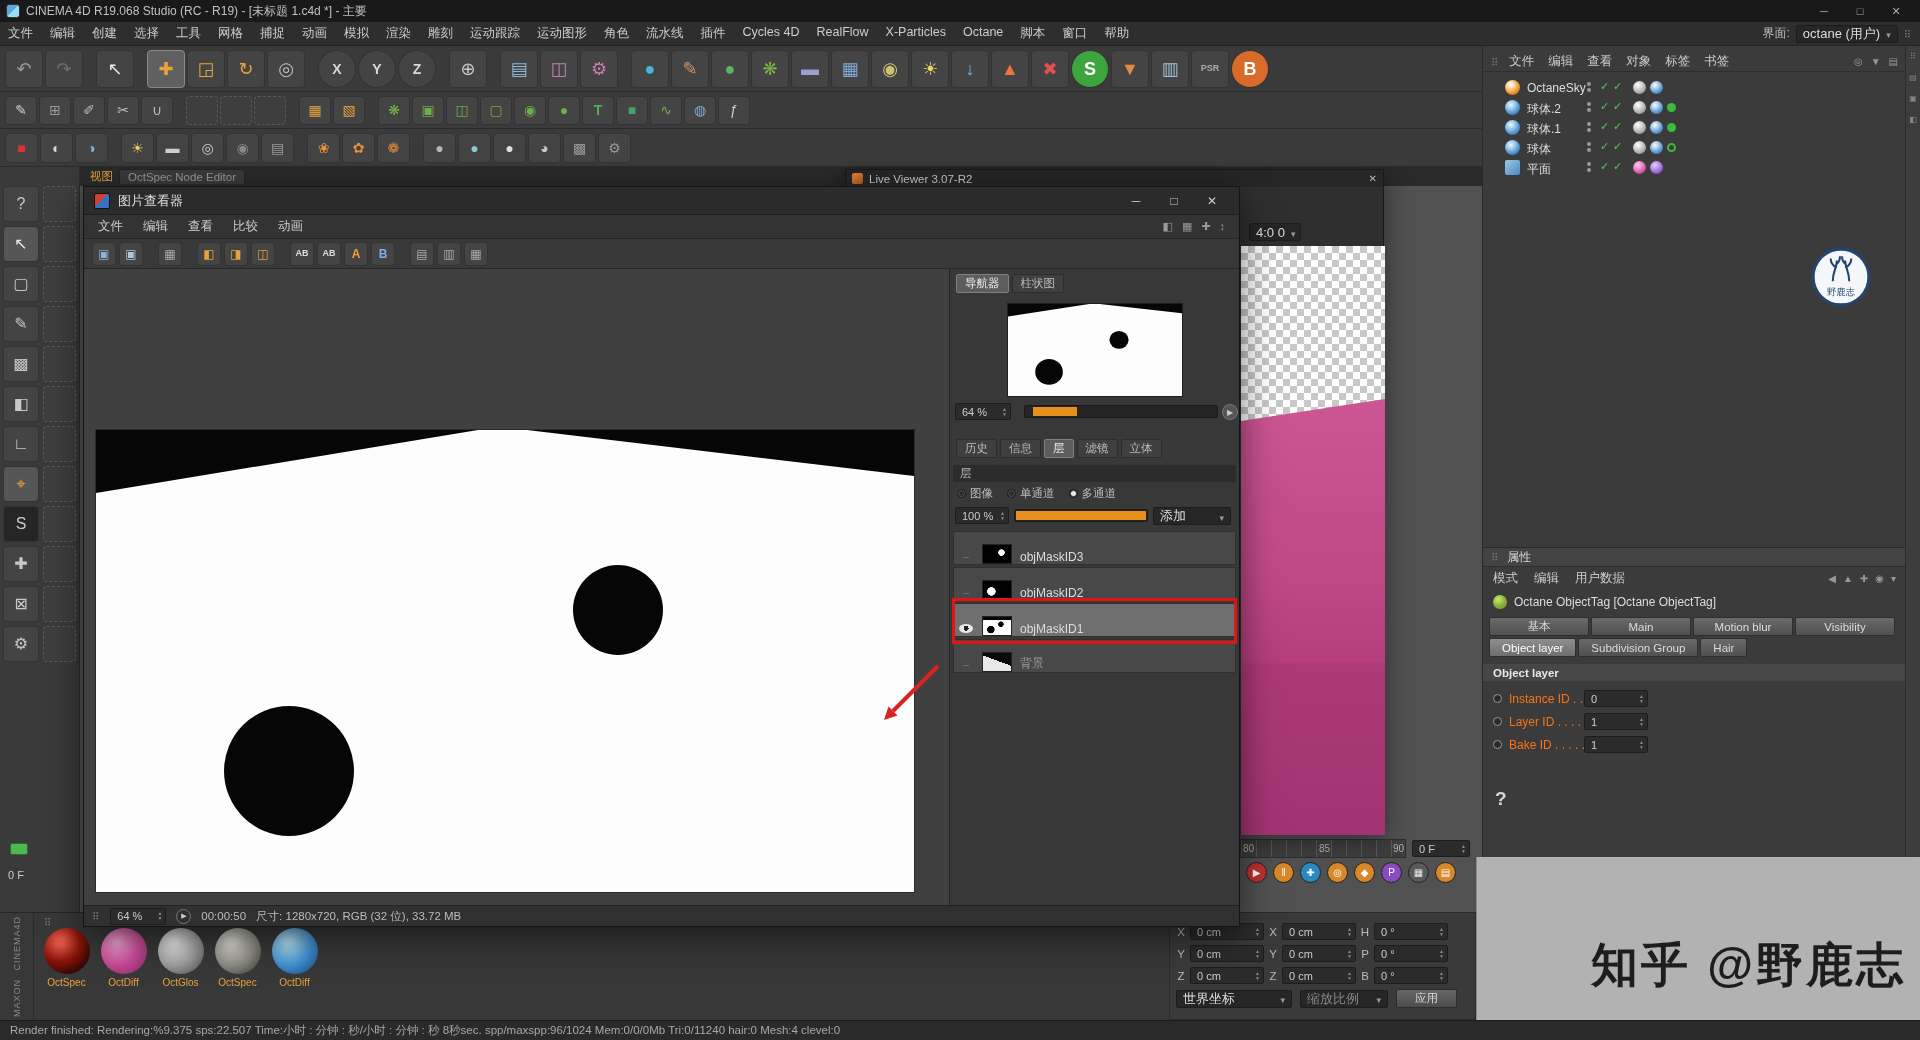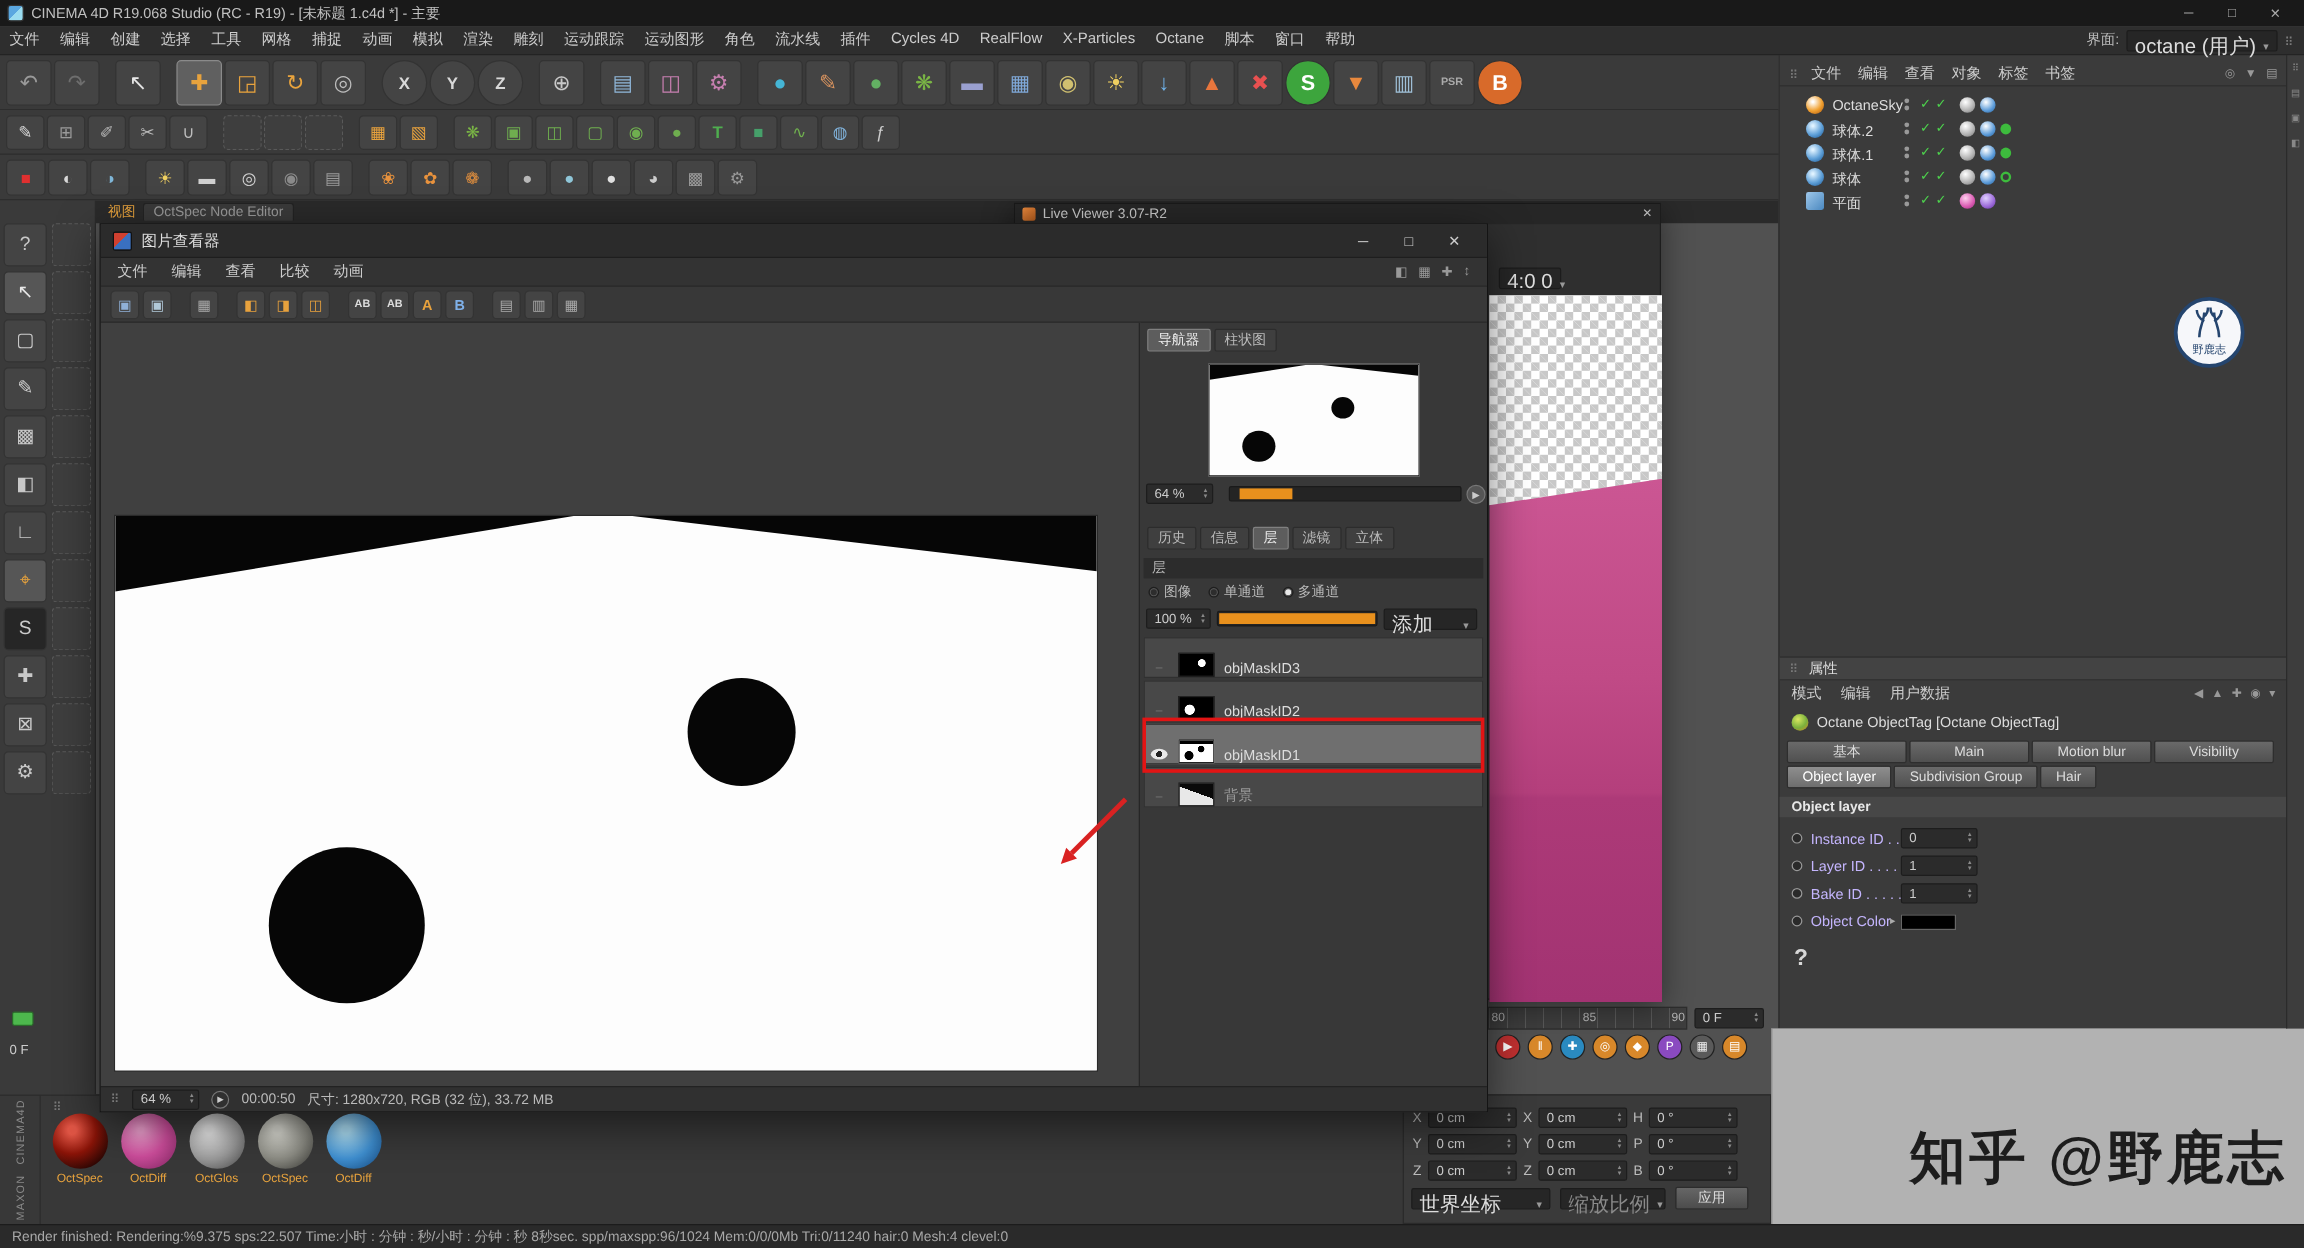--- a/index.html
+++ b/index.html
@@ -14,21 +14,21 @@
 .c4dlogo{width:14px;height:14px;border-radius:3px;background:linear-gradient(135deg,#5aa7e0 0 50%,#9adcf0 50% 100%);border:1px solid #333}
 #titlebar .wtitle{color:#c0c0c0;font-size:12px;white-space:nowrap}
 #titlebar .wbtns{margin-left:auto;display:flex}
 .wbtn{width:36px;height:20px;display:flex;align-items:center;justify-content:center;color:#aaa;font-size:11px}
 
 
 #menubar{position:absolute;left:0;top:22px;width:1920px;height:24px;background:#2e2e2e;border-bottom:1px solid #232323;display:flex;align-items:center;padding:0 8px;z-index:5}
 .menu-items{display:flex;gap:17px}
 .mitem{color:#cdcdcd;font-size:12.5px;white-space:nowrap}
 .iface{margin-left:auto;display:flex;align-items:center;gap:6px;color:#bbb;font-size:12px}
-.dd{display:inline-flex;gap:6px;background:#262626;border:1px solid #1c1c1c;border-radius:2px;padding:1px 6px;color:#ddd;font-size:17px;height:18px;white-space:nowrap}
+.dd{display:inline-flex;align-items:center;gap:6px;background:#262626;border:1px solid #1c1c1c;border-radius:2px;padding:1px 6px;color:#ddd;font-size:13px;height:18px;white-space:nowrap}
 .dd .caret{margin-left:auto}
 
 
 .tbar{position:absolute;left:0;background:#3a3a3a;border-bottom:1px solid #2b2b2b;display:flex;align-items:center;padding:0 5px;gap:2px;z-index:4}
 #tb1{top:46px;width:1482px;height:46px}
 #tb2{top:92px;width:1482px;height:37px}
 #tb3{top:129px;width:1482px;height:38px}
 #tb1 .ic{width:38px;height:38px;font-size:18px}
 #tb2 .ic{width:32px;height:29px;font-size:14px}
 #tb3 .ic{width:33px;height:30px;font-size:14px}
@@ -158,21 +158,21 @@
 .am-tagico{width:14px;height:14px;border-radius:50%;background:radial-gradient(circle at 38% 32%,#d8e860,#7ab03d 55%,#d8831d 100%)}
 .am-tabs1{position:absolute;left:6px;top:571px;display:flex;gap:2px}
 .am-tabs2{position:absolute;left:6px;top:592px;display:flex;gap:2px}
 .am-tab{height:19px;display:flex;align-items:center;justify-content:center;background:linear-gradient(#6a6a6a,#505050);border:1px solid #2e2e2e;border-radius:2px;font-size:11.5px;color:#ddd;padding:0 12px;white-space:nowrap}
 .am-tabs1 .am-tab{width:100px;padding:0}
 .am-tab.active{background:linear-gradient(#8e8e8e,#6e6e6e);color:#fff}
 .am-section{position:absolute;left:0;top:618px;width:423px;height:17px;background:#474747;padding:0 10px;font-weight:bold;font-size:11.5px;color:#e8e8e8;display:flex;align-items:center}
 .am-params{position:absolute;left:0;top:642px;width:423px}
 .am-row{position:relative;height:23px}
 .radio{position:absolute;left:10px;top:6px;width:9px;height:9px;border-radius:50%;border:1px solid #999;background:#2a2a2a}
-.am-label{position:absolute;left:26px;top:4px;font-size:12px;color:#c4b5fd;white-space:nowrap}
+.am-label{position:absolute;left:26px;top:4px;font-size:12px;color:#f97316;white-space:nowrap}
 .am-val{position:absolute;left:101px;top:2px;width:64px}
 .swatch{position:absolute;left:101px;top:5px;width:46px;height:13px;background:#000;border:1px solid #666;display:none}
 .row-color .swatch{display:block}
 .row-color::after{content:"▸";position:absolute;left:92px;top:5px;color:#aaa;font-size:9px}
 .am-help{position:absolute;left:12px;top:742px;font-size:19px;font-weight:bold;color:#d8d8d8}
 #rstrip{position:absolute;left:1905px;top:46px;width:15px;height:811px;background:#3d3d3d;border-left:1px solid #2b2b2b;z-index:3;display:flex;flex-direction:column;align-items:center;gap:12px;padding-top:6px;color:#888;font-size:8px}
 
 
 #coord{position:absolute;left:1169px;top:912px;width:307px;height:108px;background:#3a3a3a;border:1px solid #2a2a2a;z-index:2;padding:10px 6px 0}
 .coord-row{display:flex;align-items:center;gap:4px;margin-bottom:5px}
@@ -754,26 +754,20 @@
       <div class="am-row row-spin">
         <span class="radio"></span>
         <span class="am-label">Bake ID . . . . . . .</span>
         <span class="spinbox am-val">
           <span class="sv">1</span>
           <span class="arr"></span>
         </span>
 
       </div>
 
-      <div class="am-row row-color">
-        <span class="radio"></span>
-        <span class="am-label">Object Color</span>
-
-        <span class="swatch"></span>
-      </div>
     </div>
   <div class="am-help">?</div>
 </div>
 
 <div id="rstrip">
 
 <span>⠿</span>
     <span>▤</span>
     <span>▣</span>
     <span>◧</span>

